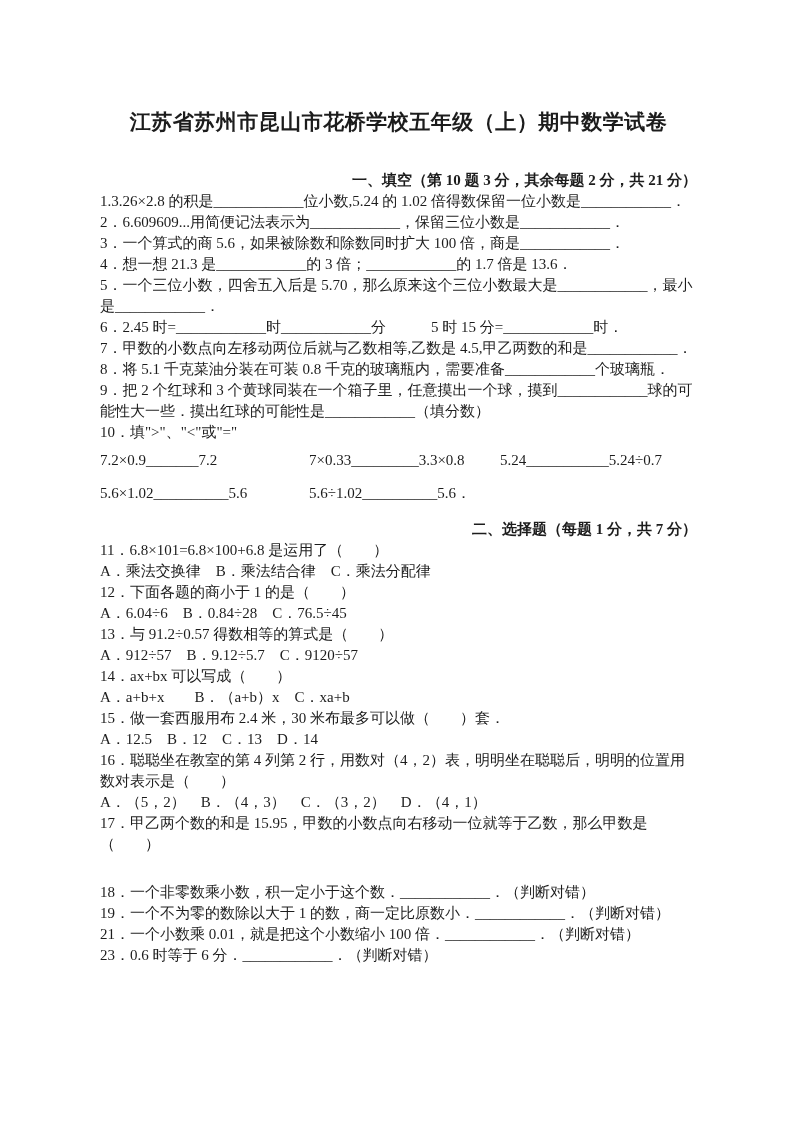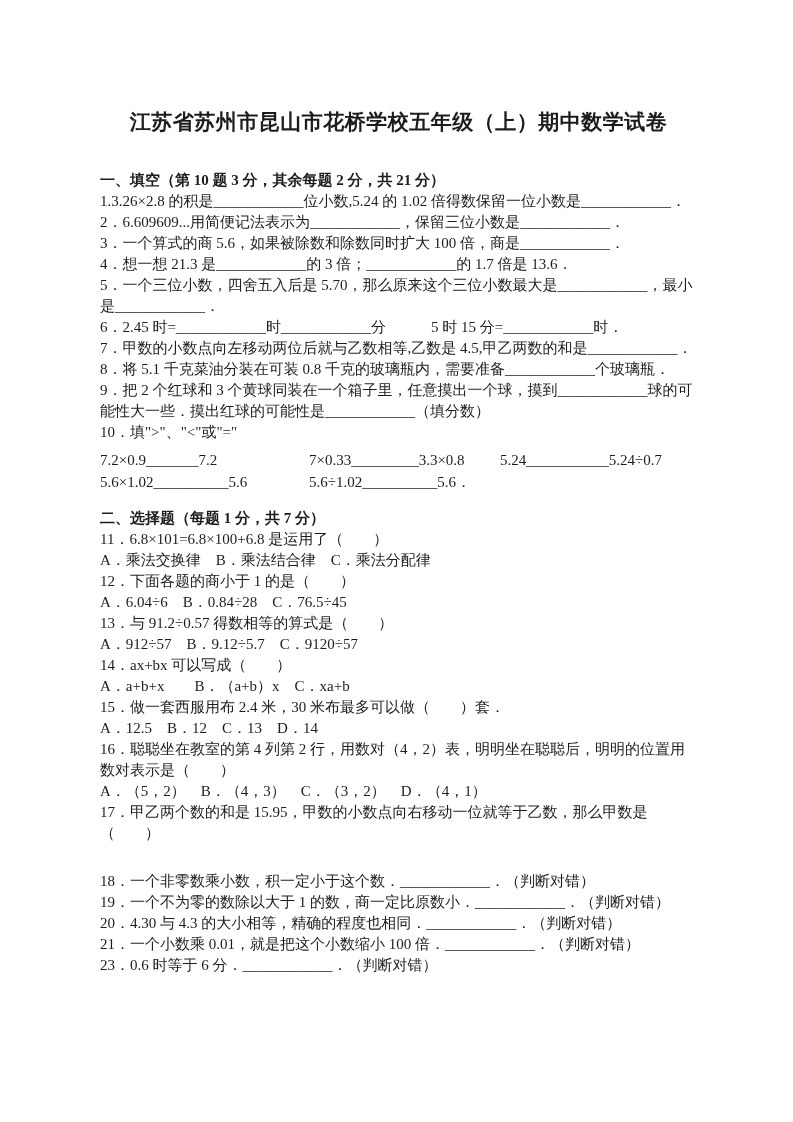--- a/index.html
+++ b/index.html
@@ -25,28 +25,30 @@
     font-size: 21px;
     font-weight: bold;
     text-align: center;
     line-height: 28px;
     margin: 0 0 33px 0;
     letter-spacing: 0.5px;
   }
   .section-heading {
     font-weight: bold;
     line-height: 22px;
+    text-align: right;
   }
   .question-list .line {
     overflow-wrap: break-word;
   }
   .cmp-grid {
     display: grid;
     grid-template-columns: 35% 32% 33%;
     align-items: center;
+    row-gap: 11px;
     margin: 6px 0 0 0;
   }
   .cmp-cell {
     white-space: pre-line;
     line-height: 22px;
   }
   .sec-choice { margin-top: 14px; }
   .sec-judge  { margin-top: 27px; }
 </style>
 </head>
@@ -96,19 +98,18 @@
         <div class="line">16．聪聪坐在教室的第 4 列第 2 行，用数对（4，2）表，明明坐在聪聪后，明明的位置用数对表示是（　　）</div>
         <div class="line">A．（5，2）　B．（4，3）　C．（3，2）　D．（4，1）</div>
         <div class="line">17．甲乙两个数的和是 15.95，甲数的小数点向右移动一位就等于乙数，那么甲数是（　　）</div>
       </div>
   </section>
 
   <section class="sec-judge">
     <div class="question-list">
         <div class="line">18．一个非零数乘小数，积一定小于这个数．____________．（判断对错）</div>
         <div class="line">19．一个不为零的数除以大于 1 的数，商一定比原数小．____________．（判断对错）</div>
-        <div class="line">20．4.30 与 4.3 的大小相等，精确的程度也相同．____________．（判断对错）</div>
         <div class="line">21．一个小数乘 0.01，就是把这个小数缩小 100 倍．____________．（判断对错）</div>
         <div class="line">23．0.6 时等于 6 分．____________．（判断对错）</div>
       </div>
   </section>
 
 </div>
 
 </body></html>

